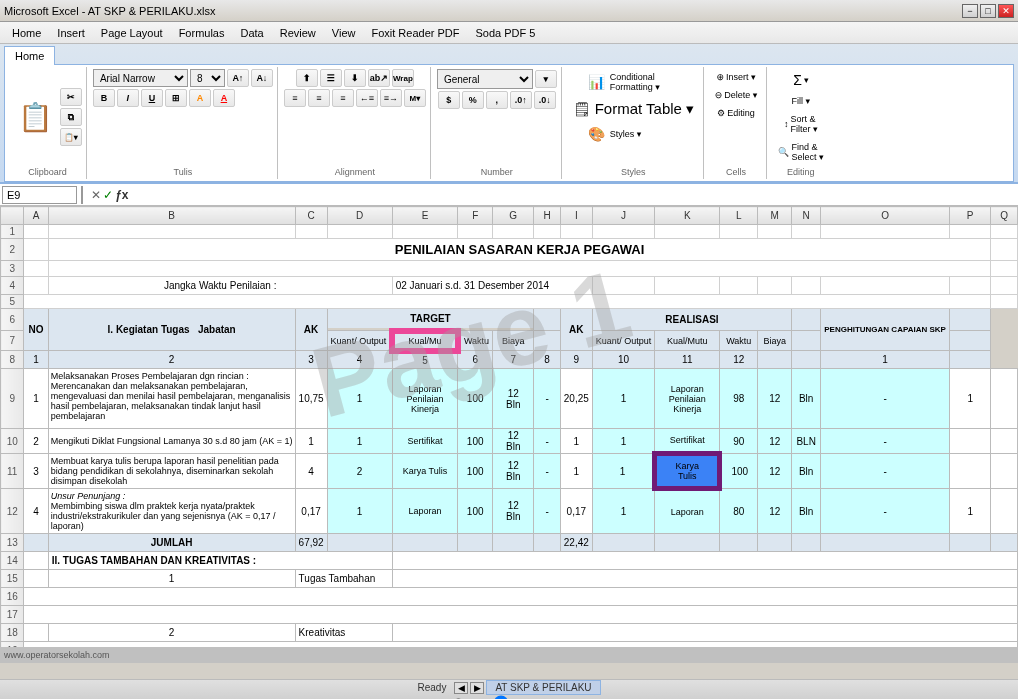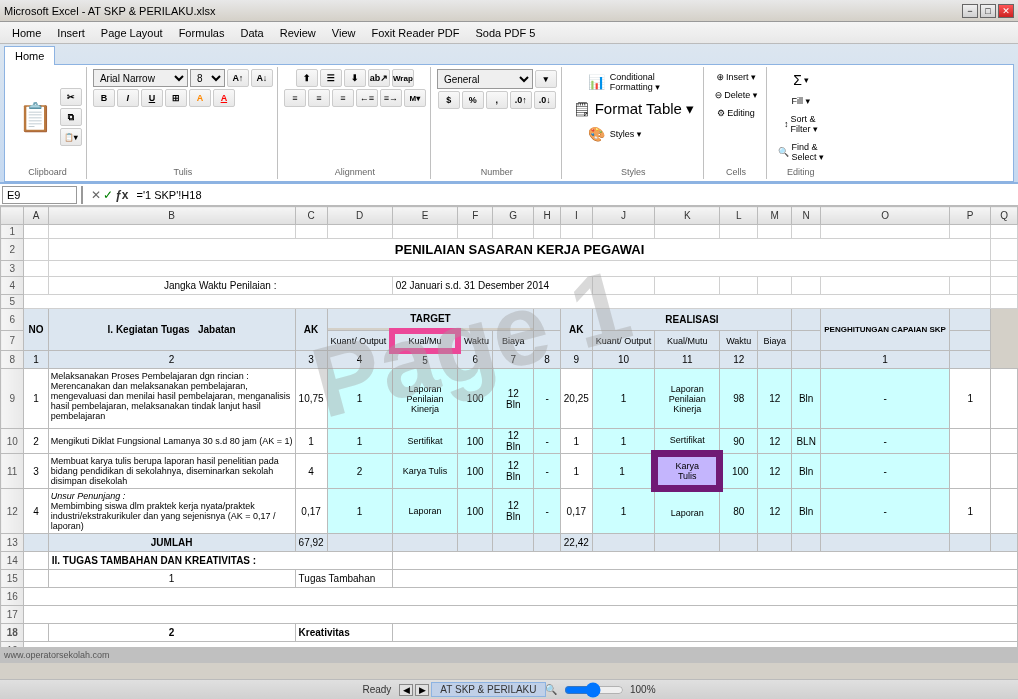--- a/index.html
+++ b/index.html
@@ -141,25 +141,26 @@
     .formula-input {
       flex: 1; height: 18px; border: none; outline: none; font-size: 11px; padding: 0 4px;
     }
 
     
     .status-bar {
       background: linear-gradient(to bottom, #e0e0e0, #d0d0d0);
       height: 20px;
       display: flex;
       align-items: center;
-      justify-content: center;
+      justify-content: space-between;
       padding: 0 6px;
       border-top: 1px solid #bbb;
       font-size: 10px;
       color: #333;
+      flex-direction: column;
     }
     .status-left { display: flex; gap: 8px; align-items: center; }
     .status-right { display: flex; gap: 6px; align-items: center; }
     .status-tab {
       background: #c0d0e8;
       border: 1px solid #8db3e2;
       padding: 1px 8px;
       cursor: pointer;
       font-size: 10px;
     }
@@ -379,21 +380,20 @@
 </div>
 
 <div class="formula-bar">
   <input class="cell-ref" value="E9" style="">
   <div class="formula-divider"></div>
   <div class="formula-icons">
     <span class="formula-icon">✕</span>
     <span class="formula-icon" style="color:green;">✓</span>
     <span class="formula-icon" style="font-weight:bold;color:#333;">ƒx</span>
   </div>
-  <input class="formula-input" value="='1 SKP'!H18" style="">
 </div>
 
 <div style="position:relative; overflow:hidden;">
 
   <div class="watermark" style="left:310px;top:80px;transform:rotate(-15deg);">Page 1</div>
 
   <div style="overflow:hidden;">
     <table class="grid" style="border-collapse:collapse;width:100%;">
 
       <thead>
@@ -572,21 +572,21 @@
           <td style="text-align:center;vertical-align:middle;border:1px solid #bbb;">3</td>
           <td style="font-size:9px;vertical-align:middle;padding:2px;border:1px solid #bbb;white-space:normal;">Membuat karya tulis berupa laporan hasil penelitian pada bidang pendidikan di sekolahnya, diseminarkan sekolah disimpan disekolah</td>
           <td style="text-align:center;vertical-align:middle;border:1px solid #bbb;">4</td>
           <td style="text-align:center;vertical-align:middle;border:1px solid #bbb;background:#ccffff;">2</td>
           <td style="text-align:center;vertical-align:middle;font-size:9px;border:1px solid #bbb;background:#ccffff;">Karya Tulis</td>
           <td style="text-align:center;vertical-align:middle;border:1px solid #bbb;background:#ccffff;">100</td>
           <td style="text-align:center;vertical-align:middle;border:1px solid #bbb;background:#ccffff;">12<br>Bln</td>
           <td style="text-align:center;vertical-align:middle;border:1px solid #bbb;background:#ccffff;">-</td>
           <td style="text-align:center;vertical-align:middle;border:1px solid #bbb;">1</td>
           <td style="text-align:center;vertical-align:middle;border:1px solid #bbb;background:#ccffff;">1</td>
-          <td style="text-align:center;vertical-align:middle;font-size:9px;border:7px solid #701a75;background:#c4b5fd;">Karya<br>Tulis</td>
+          <td style="text-align:center;vertical-align:middle;font-size:9px;border:5px solid #701a75;background:#3b82f6;">Karya<br>Tulis</td>
           <td style="text-align:center;vertical-align:middle;border:1px solid #bbb;background:#ccffff;">100</td>
           <td style="text-align:center;vertical-align:middle;border:1px solid #bbb;background:#ccffff;">12</td>
           <td style="text-align:center;vertical-align:middle;border:1px solid #bbb;background:#ccffff;">Bln</td>
           <td style="text-align:center;vertical-align:middle;border:1px solid #bbb;background:#ccffff;">-</td>
           <td style="border:1px solid #bbb;"></td>
           <td style="border:1px solid #bbb;"></td>
         </tr>
 
         <tr style="height:40px;">
           <td class="row-num">12</td>
@@ -648,21 +648,21 @@
         <tr style="height:18px;">
           <td class="row-num">16</td>
           <td colspan="17" style="border:1px solid #bbb;"></td>
         </tr>
 
         <tr style="height:18px;">
           <td class="row-num">17</td>
           <td colspan="17" style="border:1px solid #bbb;"></td>
         </tr>
 
-        <tr style="height:18px;font-weight:bold;">
+        <tr style="height:18px;">
           <td class="row-num">18</td>
           <td style="border:1px solid #bbb;"></td>
           <td style="text-align:center;border:1px solid #bbb;">2</td>
           <td colspan="2" style="border:1px solid #bbb;">Kreativitas</td>
           <td colspan="13" style="border:1px solid #bbb;"></td>
         </tr>
 
         <tr style="height:18px;">
           <td class="row-num">19</td>
           <td colspan="17" style="border:1px solid #bbb;"></td>

